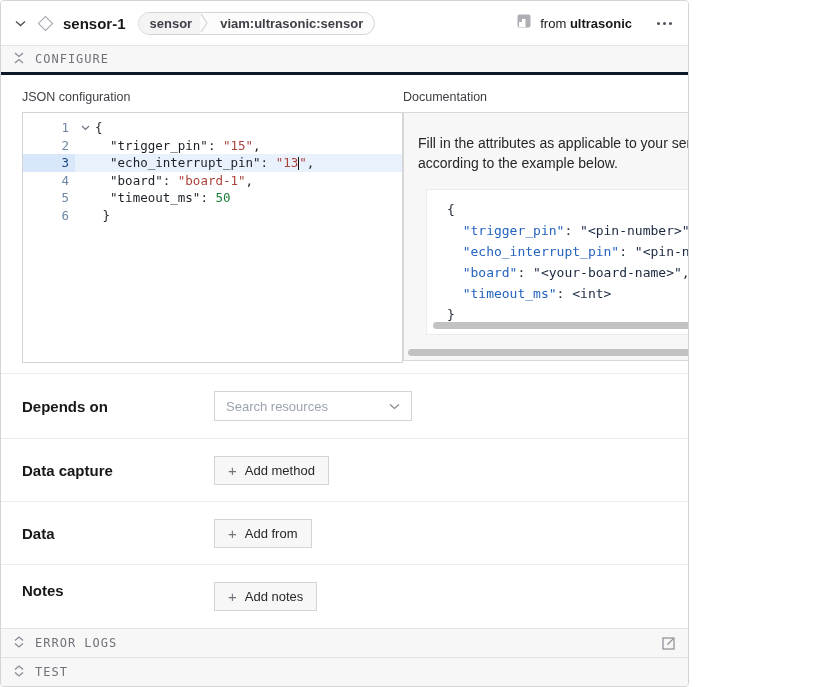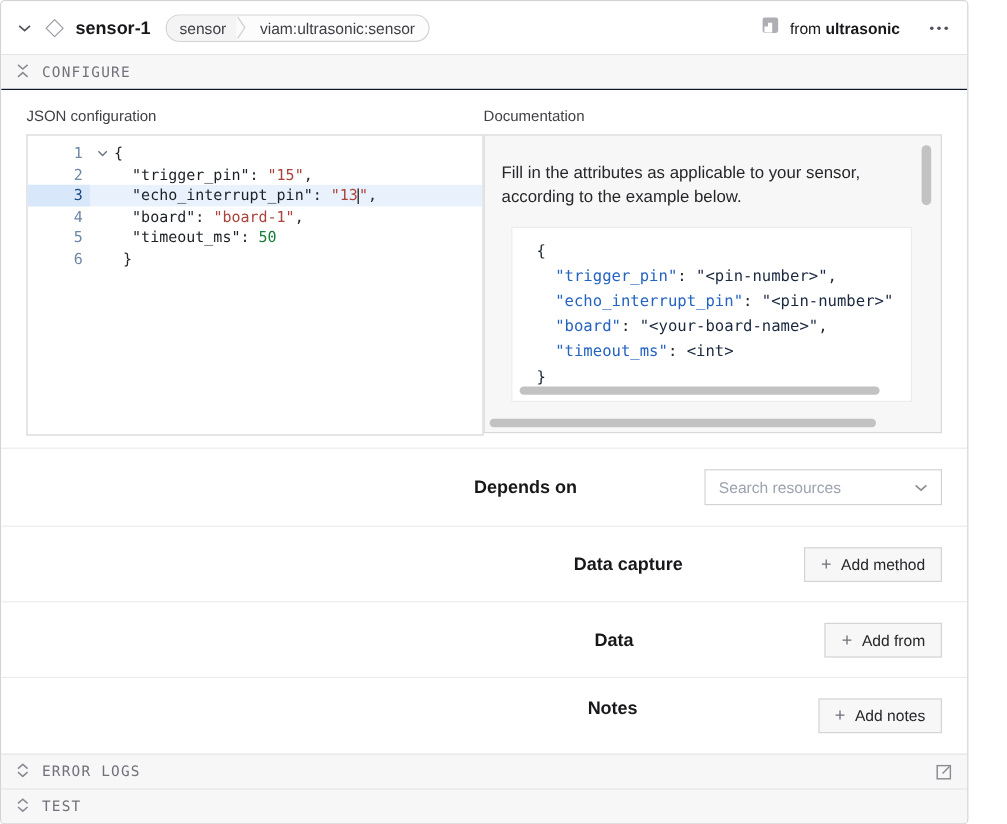--- a/index.html
+++ b/index.html
@@ -1,43 +1,43 @@
 <!DOCTYPE html>
 <html style="--c-active-line: #e9f2fc; --c-active-gutter: #d8e8fa; --c-key: #1c2127; --c-str: #ab433d; --c-num: #188038; --c-linenum: #6f87a8; --c-dockey: #2563c0; --c-docval: #1b2940; --c-scroll: #c2c2c2;"><head>
 <meta charset="utf-8">
 <style>
   * { box-sizing: border-box; margin: 0; padding: 0; }
   html,body { background:#fff; }
   body { font-family:"Liberation Sans", sans-serif; }
 
   .card {
-    width: 807px; height: 687px;
+    width: 689px; height: 687px;
     border: 1px solid #d4d4d8; border-radius: 4px;
     background: #fff; overflow: hidden;
     display: flex; flex-direction: column;
   }
 
   
   .header { flex: 0 0 45px; display: flex; align-items: center; padding: 0 14px; border-bottom: 1px solid #e4e4e7; background:#fff; }
   .hdr-chevron { display:flex; margin-right: 12px; cursor: pointer; }
   .diamond { width: 11px; height: 11px; border: 1.5px solid #a1a1aa; transform: rotate(45deg); margin: 0 12px 0 2px; }
   .title { font-size: 15px; font-weight: bold; color: #18181b; margin-right: 12px; }
   .pill { display: flex; align-items: stretch; height: 23px; border: 1px solid #d4d4d8; border-radius: 12px; overflow: hidden; font-size: 13px; color: #3f3f46; background:#fcfcfc; }
-  .pill-seg { display: flex; align-items: center; padding: 0 11px; }
+  .pill-seg { display: flex; align-items: center; padding: 0 11px; font-weight: bold; }
   .pill-seg.first { background: #f4f4f5; padding-right: 8px; }
   .pill-sep { display:flex; align-items:center; }
   .hdr-right { margin-left: auto; display: flex; align-items: center; gap: 9px; }
   .from-text { font-size: 13px; color: #18181b; }
   .from-text b { font-weight: bold; }
   .dots { display: flex; gap: 3px; margin-left: 14px; padding: 6px 2px; cursor: pointer; }
   .dots i { width: 3px; height: 3px; border-radius: 50%; background: #52525b; display:block; }
 
   
   .bar { display: flex; align-items: center; gap: 11px; padding: 0 13px; background: #f7f7f8; color: #71717a; font-family: "DejaVu Sans Mono", monospace; font-size: 12px; letter-spacing: 1px; }
-  .bar-configure { flex: 0 0 29px; border-bottom: 1px solid #0f172a; }
+  .bar-configure { flex: 0 0 29px; border-bottom: 3px solid #0f172a; }
   .bar-footer { flex: 0 0 29px; border-top: 1px solid #e4e4e7; }
   .bar .right { margin-left: auto; display: flex; cursor: pointer; }
 
   
   .config-body { flex: 0 0 298px; display: flex; padding: 15px 21px 0 21px; background: #fff; }
   .col-left { flex: 0 0 381px; }
   .col-right { flex: 1; }
   .panel-label { font-size: 12.5px; color: #3f3f46; margin-bottom: 8px; }
 
   
@@ -61,21 +61,21 @@
   .doc-line { white-space: pre; }
   .dk { color: var(--c-dockey); }
   .dv { color: var(--c-docval); }
   .dp { color: #1f2937; }
   .sb { position: absolute; background: var(--c-scroll); border-radius: 4px; cursor: pointer; }
   .sb-code-h { left: 6px; bottom: 5px; width: 300px; height: 7px; }
   .sb-panel-h { left: 4px; bottom: 4px; width: 322px; height: 7px; }
   .sb-panel-v { right: 8px; top: 8px; width: 8px; height: 50px; }
 
   
-  .field-row { display: flex; align-items: center; padding: 0 21px; border-top: 1px solid #ececee; background: #fff; justify-content: flex-end; }
+  .field-row { display: flex; align-items: center; padding: 0 21px; border-top: 1px solid #ececee; background: #fff; }
   .row-depends { flex: 0 0 65px; }
   .row-capture { flex: 0 0 63px; }
   .row-frame   { flex: 0 0 63px; }
   .row-notes   { flex: 1; align-items: flex-start; padding-top: 17px; }
   .field-label { flex: 0 0 192px; font-size: 15px; font-weight: bold; color: #18181b; }
   .select { width: 198px; height: 30px; border: 1px solid #d4d4d8; background: #fff; display: flex; align-items: center; justify-content: space-between; padding: 0 11px; font-size: 13px; color: #9ca3af; cursor: pointer; }
   .btn { display: inline-flex; align-items: center; gap: 8px; height: 29px; padding: 0 13px; background: #f7f7f8; border: 1px solid #d4d4d8; font-size: 13px; color: #27272a; font-family:"Liberation Sans",sans-serif; cursor: pointer; }
   .btn .plus { color: #71717a; font-size: 15px; line-height: 1; }
 </style>
 </head>

